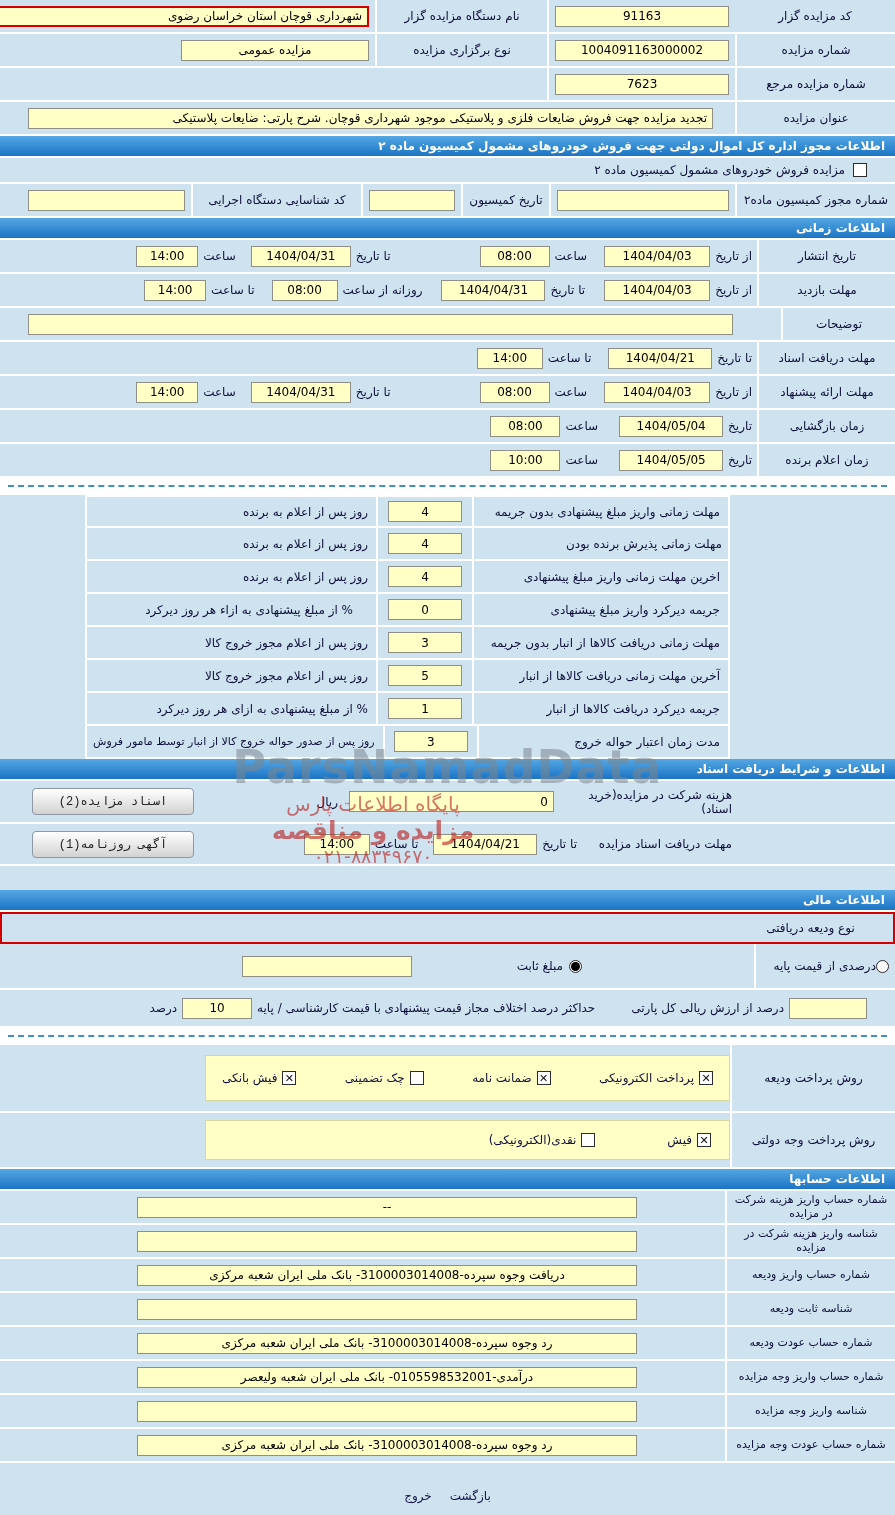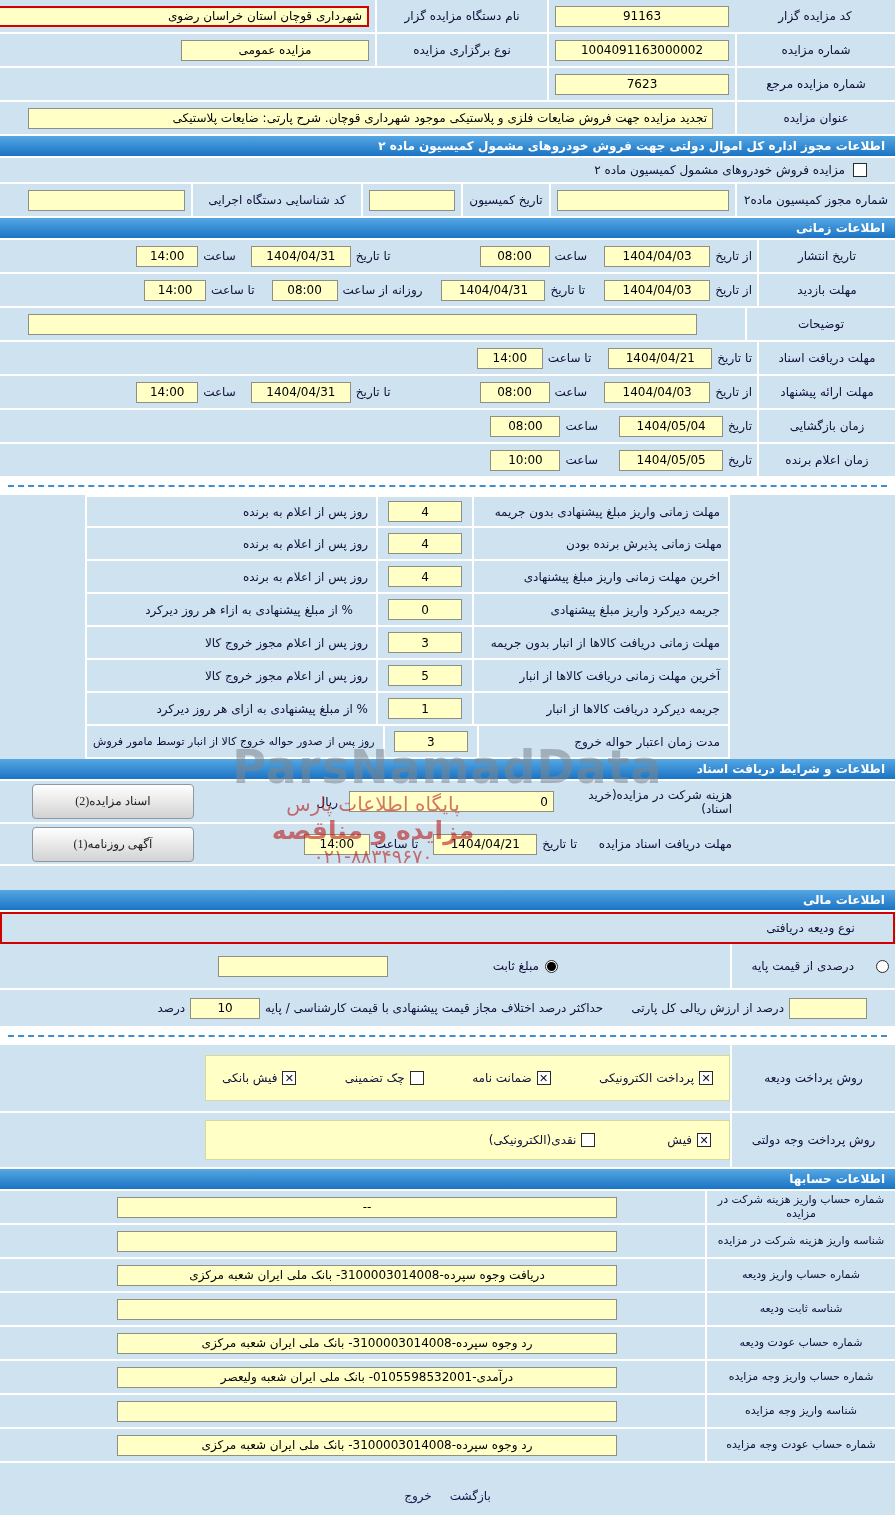--- a/index.html
+++ b/index.html
@@ -12,35 +12,35 @@
   .lbl{justify-content:center;text-align:center}
   .lbl-r{justify-content:flex-start;text-align:right}
   .slbl{white-space:nowrap;padding:0 5px}
   .inp{background:#ffffc6;border:1px solid #8f8f85;height:21px;display:flex;align-items:center;
        justify-content:center;padding:0 5px;white-space:nowrap;overflow:hidden;font-size:12px;color:#000}
   .inp.start{justify-content:flex-start}
   .inp.red{border:2px solid #d40000}
   .bar{background:linear-gradient(180deg,#55a7e3,#1b74c4);color:#fff;font-weight:bold;min-height:22px;
        display:flex;align-items:center;padding:0 10px;border-bottom:2px solid #fff;flex-shrink:0;font-size:12px}
   .btn{background:linear-gradient(180deg,#ffffff,#d2d2d2);border:1px solid #8d98a3;border-radius:4px;
-       min-width:162px;height:35px;font-family:Liberation Serif, serif;font-size:12px;color:#222;cursor:pointer}
+       min-width:162px;height:27px;font-family:Liberation Mono, monospace;font-size:12px;color:#222;cursor:pointer}
   .cb{width:14px;height:14px;background:#fff;border:1px solid #2b2b2b;display:inline-flex;align-items:center;
       justify-content:center;font-size:11px;font-weight:bold;color:#111;flex-shrink:0;cursor:pointer}
   .cb.checked::after{content:"✕"}
   .radio{width:13px;height:13px;border-radius:50%;background:#fff;border:1px solid #2b2b2b;position:relative;
          flex-shrink:0;cursor:pointer;display:inline-block}
   .radio.checked::after{content:"";position:absolute;inset:1px;background:#000;border-radius:50%}
   .divider{height:17px;background:#fff;border-bottom:2px solid #fff;position:relative;flex-shrink:0}
   .divider::after{content:"";position:absolute;left:8px;right:8px;top:7px;border-top:2px dashed #3e8ed0}
   .dl-block{margin:0 165px 0 85px;flex-shrink:0}
   .dl-row{display:flex;align-items:center;min-height:33px;border:2px solid #fff;border-top:none}
   .dl-block .dl-row:first-child{border-top:2px solid #fff}
   .panel{background:#ffffc6;border:1px solid #d8d89e;display:flex;align-items:center}
   .opt{display:flex;align-items:center;gap:5px;cursor:pointer}
-  .acc-lbl{width:190px;font-size:11px;line-height:1.3;text-align:center;justify-content:center;padding:0 4px}
+  .acc-lbl{width:170px;font-size:11px;line-height:1.3;text-align:center;justify-content:center;padding:0 4px}
   .wm-en{position:absolute;top:740px;left:50%;transform:translateX(-50%);font-size:46px;font-weight:bold;
          color:#7d868e;opacity:.55;letter-spacing:1px;z-index:6;pointer-events:none;white-space:nowrap}
   .wm-fa{position:absolute;top:792px;left:258px;width:230px;text-align:center;color:#b91c1c;opacity:.6;
          z-index:6;pointer-events:none}
   .footer{margin-top:auto;display:flex;justify-content:center;gap:18px;padding:6px 0 12px;flex-shrink:0}
   .footer a{color:#15154a;font-size:12px;cursor:pointer;text-decoration:none}
 </style>
 </head>
 <body>
 
@@ -127,21 +127,21 @@
     <div class="inp" style="width:106px">1404/04/03</div>
     <div class="slbl" style="margin-right:14px">تا تاریخ</div>
     <div class="inp" style="width:104px">1404/04/31</div>
     <div class="slbl" style="margin-right:14px">روزانه از ساعت</div>
     <div class="inp" style="width:66px">08:00</div>
     <div class="slbl" style="margin-right:12px">تا ساعت</div>
     <div class="inp" style="width:62px">14:00</div>
   </div>
 
   <div class="row">
-    <div class="cell lbl sep" style="width:150px">توضیحات</div>
+    <div class="cell lbl sep" style="width:114px">توضیحات</div>
     <div class="cell" style="flex:1;padding:0 48px 0 28px">
         <div class="inp start" style="flex:1"></div>
       </div>
   </div>
 
   <div class="row">
     <div class="cell lbl sep" style="width:138px">مهلت دریافت اسناد</div>
     <div class="slbl">تا تاریخ</div>
     <div class="inp" style="width:104px">1404/04/21</div>
     <div class="slbl" style="margin-right:12px">تا ساعت</div>
@@ -257,34 +257,34 @@
     <button class="btn" style="margin-right:auto;margin-left:32px">آگهی روزنامه(1)</button>
   </div>
 
   <div class="bar" style="margin-top:24px">اطلاعات مالی</div>
 
   <div class="row" style="min-height:32px;border:2px solid #d40000">
     <div class="cell lbl" style="width:165px">نوع ودیعه دریافتی</div>
   </div>
 
   <div class="row" style="min-height:46px">
-    <div class="cell sep" style="width:165px;gap:22px">
+    <div class="cell sep" style="width:141px;gap:0">
       <span class="radio"></span>
       <span>درصدی از قیمت پایه</span>
     </div>
     <div style="width:172px"></div>
     <span class="radio checked"></span>
     <span style="margin-right:6px">مبلغ ثابت</span>
     <div class="inp" style="width:170px;margin-right:105px"></div>
   </div>
 
   <div class="row" style="min-height:38px">
     <div class="inp" style="width:78px;margin-right:28px"></div>
     <div class="slbl">درصد از ارزش ریالی کل پارتی</div>
-    <div class="slbl" style="margin-right:18px">حداکثر درصد اختلاف مجاز قیمت پیشنهادی با قیمت کارشناسی / پایه</div>
+    <div class="slbl" style="margin-right:26px">حداکثر درصد اختلاف مجاز قیمت پیشنهادی با قیمت کارشناسی / پایه</div>
     <div class="inp" style="width:70px">10</div>
     <div class="slbl">درصد</div>
   </div>
 
   <div class="divider"></div>
 
   <div class="row" style="min-height:68px">
     <div class="cell lbl sep" style="width:165px">روش پرداخت ودیعه</div>
     <div class="panel" style="width:525px;height:46px;justify-content:space-between;padding:0 16px">
       <label class="opt">

